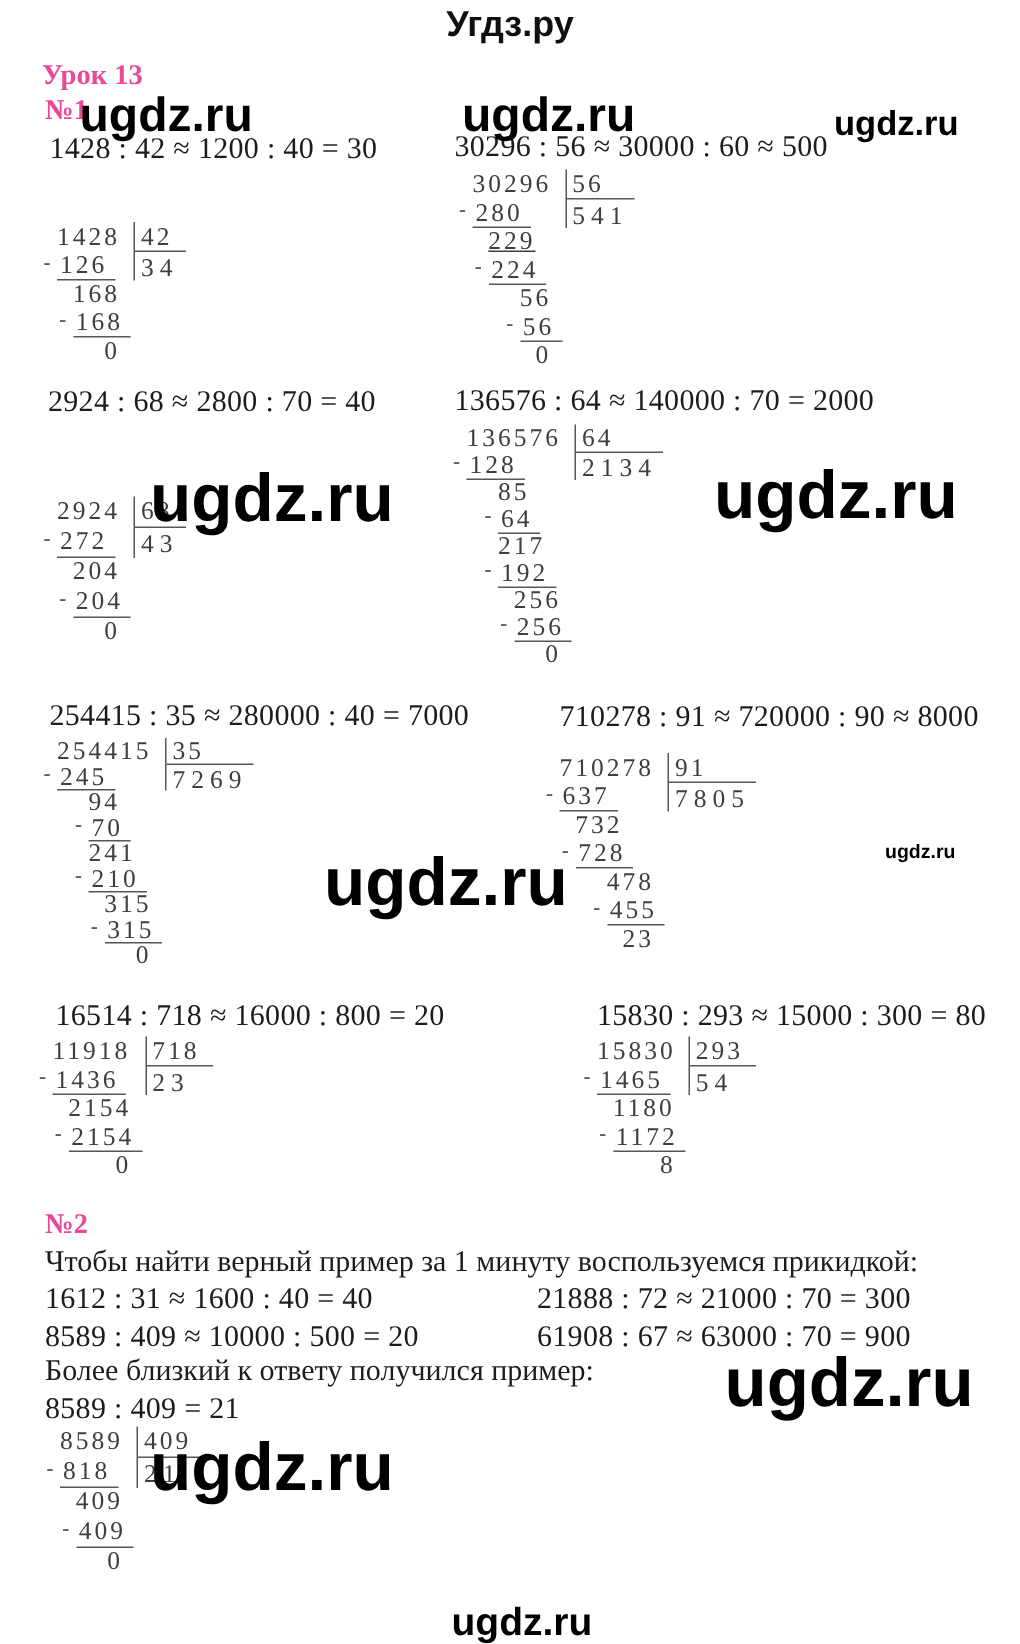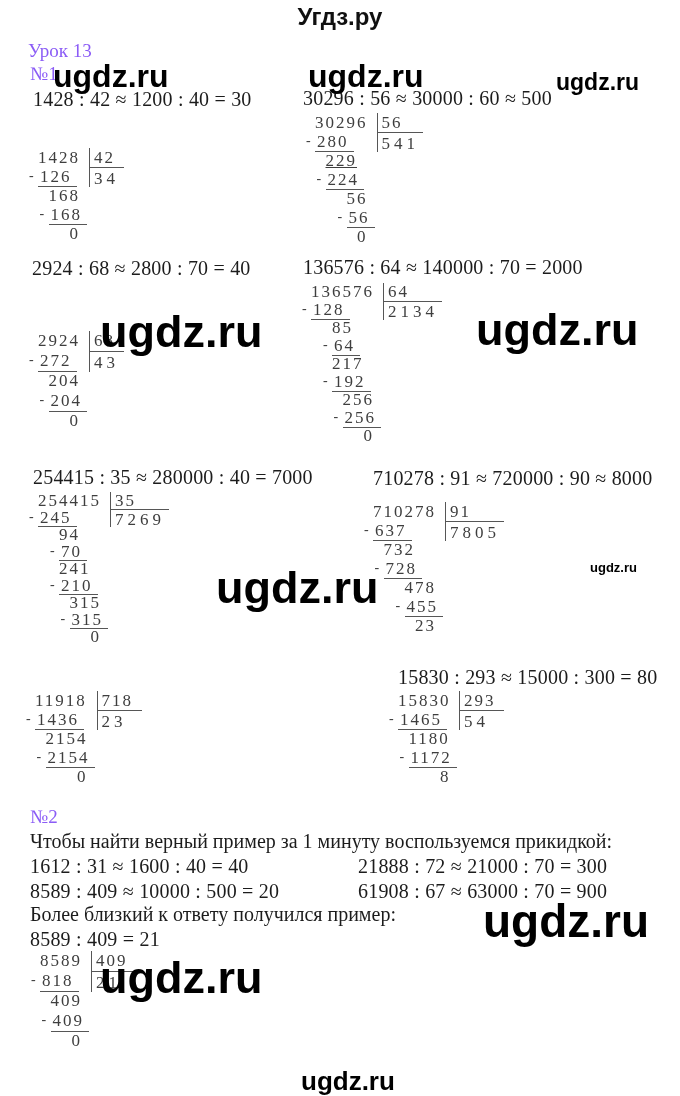--- a/index.html
+++ b/index.html
@@ -1,20 +1,20 @@
 <!DOCTYPE html>
 <html><head>
 <meta charset="utf-8">
 <style>
   html,body{margin:0;padding:0;background:#ffffff;}
   #page{position:relative;width:680px;height:1096px;background:#ffffff;overflow:hidden;
         font-family:"Liberation Serif",serif;color:#1f1f1f;}
   .hdr{position:absolute;top:3px;left:0;right:0;text-align:center;
        font-family:"Liberation Sans",sans-serif;font-weight:bold;font-size:24px;color:#101010;}
-  .lbl{position:absolute;font-weight:normal;font-size:19px;color:#8b5cf6;white-space:nowrap;}
+  .lbl{position:absolute;font-weight:bold;font-size:19px;color:#ec4899;white-space:nowrap;}
   .par{position:absolute;font-size:20px;color:#1c1c1c;white-space:nowrap;}
   .eq{position:absolute;font-size:20px;color:#1c1c1c;white-space:nowrap;letter-spacing:0.2px;}
   .wm{position:absolute;font-family:"Liberation Sans",sans-serif;font-weight:bold;color:#000;
       line-height:1;white-space:nowrap;}
   .dv{position:absolute;display:flex;align-items:flex-start;font-size:17px;color:#3e3e3e;}
   .dv-left{display:block;}
   .dv-line{position:relative;height:var(--lh,19px);line-height:var(--lh,19px);
            white-space:nowrap;letter-spacing:2px;}
   .dv-line .num{display:inline-block;}
   .dv-line .num.u{border-bottom:1.3px solid #565656;padding:0 5px 0 2px;margin-left:-2px;}
@@ -34,20 +34,21 @@
   <div class="lbl" style="left:30px;top:63px;">№1</div>
   <div class="lbl" style="left:30px;top:806px;">№2</div>
   <div class="par" style="left:30px;top:830px;">Чтобы найти верный пример за 1 минуту воспользуемся прикидкой:</div>
   <div class="par" style="left:30px;top:903px;">Более близкий к ответу получился пример:</div>
 <div class="eq" style="left: 33px; top: 88px;">1428 : 42 ≈ 1200 : 40 = 30</div>
     <div class="eq" style="left: 303px; top: 87px;">30296 : 56 ≈ 30000 : 60 ≈ 500</div>
     <div class="eq" style="left: 32px; top: 257px;">2924 : 68 ≈ 2800 : 70 = 40</div>
     <div class="eq" style="left: 303px; top: 256px;">136576 : 64 ≈ 140000 : 70 = 2000</div>
     <div class="eq" style="left: 33px; top: 466px;">254415 : 35 ≈ 280000 : 40 = 7000</div>
     <div class="eq" style="left: 373px; top: 467px;">710278 : 91 ≈ 720000 : 90 ≈ 8000</div>
+    <div class="eq" style="left: 37px; top: 666px;">16514 : 718 ≈ 16000 : 800 = 20</div>
     <div class="eq" style="left: 398px; top: 666px;">15830 : 293 ≈ 15000 : 300 = 80</div>
     <div class="eq" style="left: 30px; top: 855px;">1612 : 31 ≈ 1600 : 40 = 40</div>
     <div class="eq" style="left: 358px; top: 855px;">21888 : 72 ≈ 21000 : 70 = 300</div>
     <div class="eq" style="left: 30px; top: 880px;">8589 : 409 ≈ 10000 : 500 = 20</div>
     <div class="eq" style="left: 358px; top: 880px;">61908 : 67 ≈ 63000 : 70 = 900</div>
     <div class="eq" style="left: 30px; top: 928px;">8589 : 409 = 21</div>
     <div class="dv" style="left: 38px; top: 148px;">
       <div class="dv-left">
         <div class="dv-line"><span class="num" style="margin-left: 0px;">1428</span></div>
         <div class="dv-line"><span class="m" style="left: -9px;">-</span><span class="num u" style="margin-left: 0px;">126</span></div>

